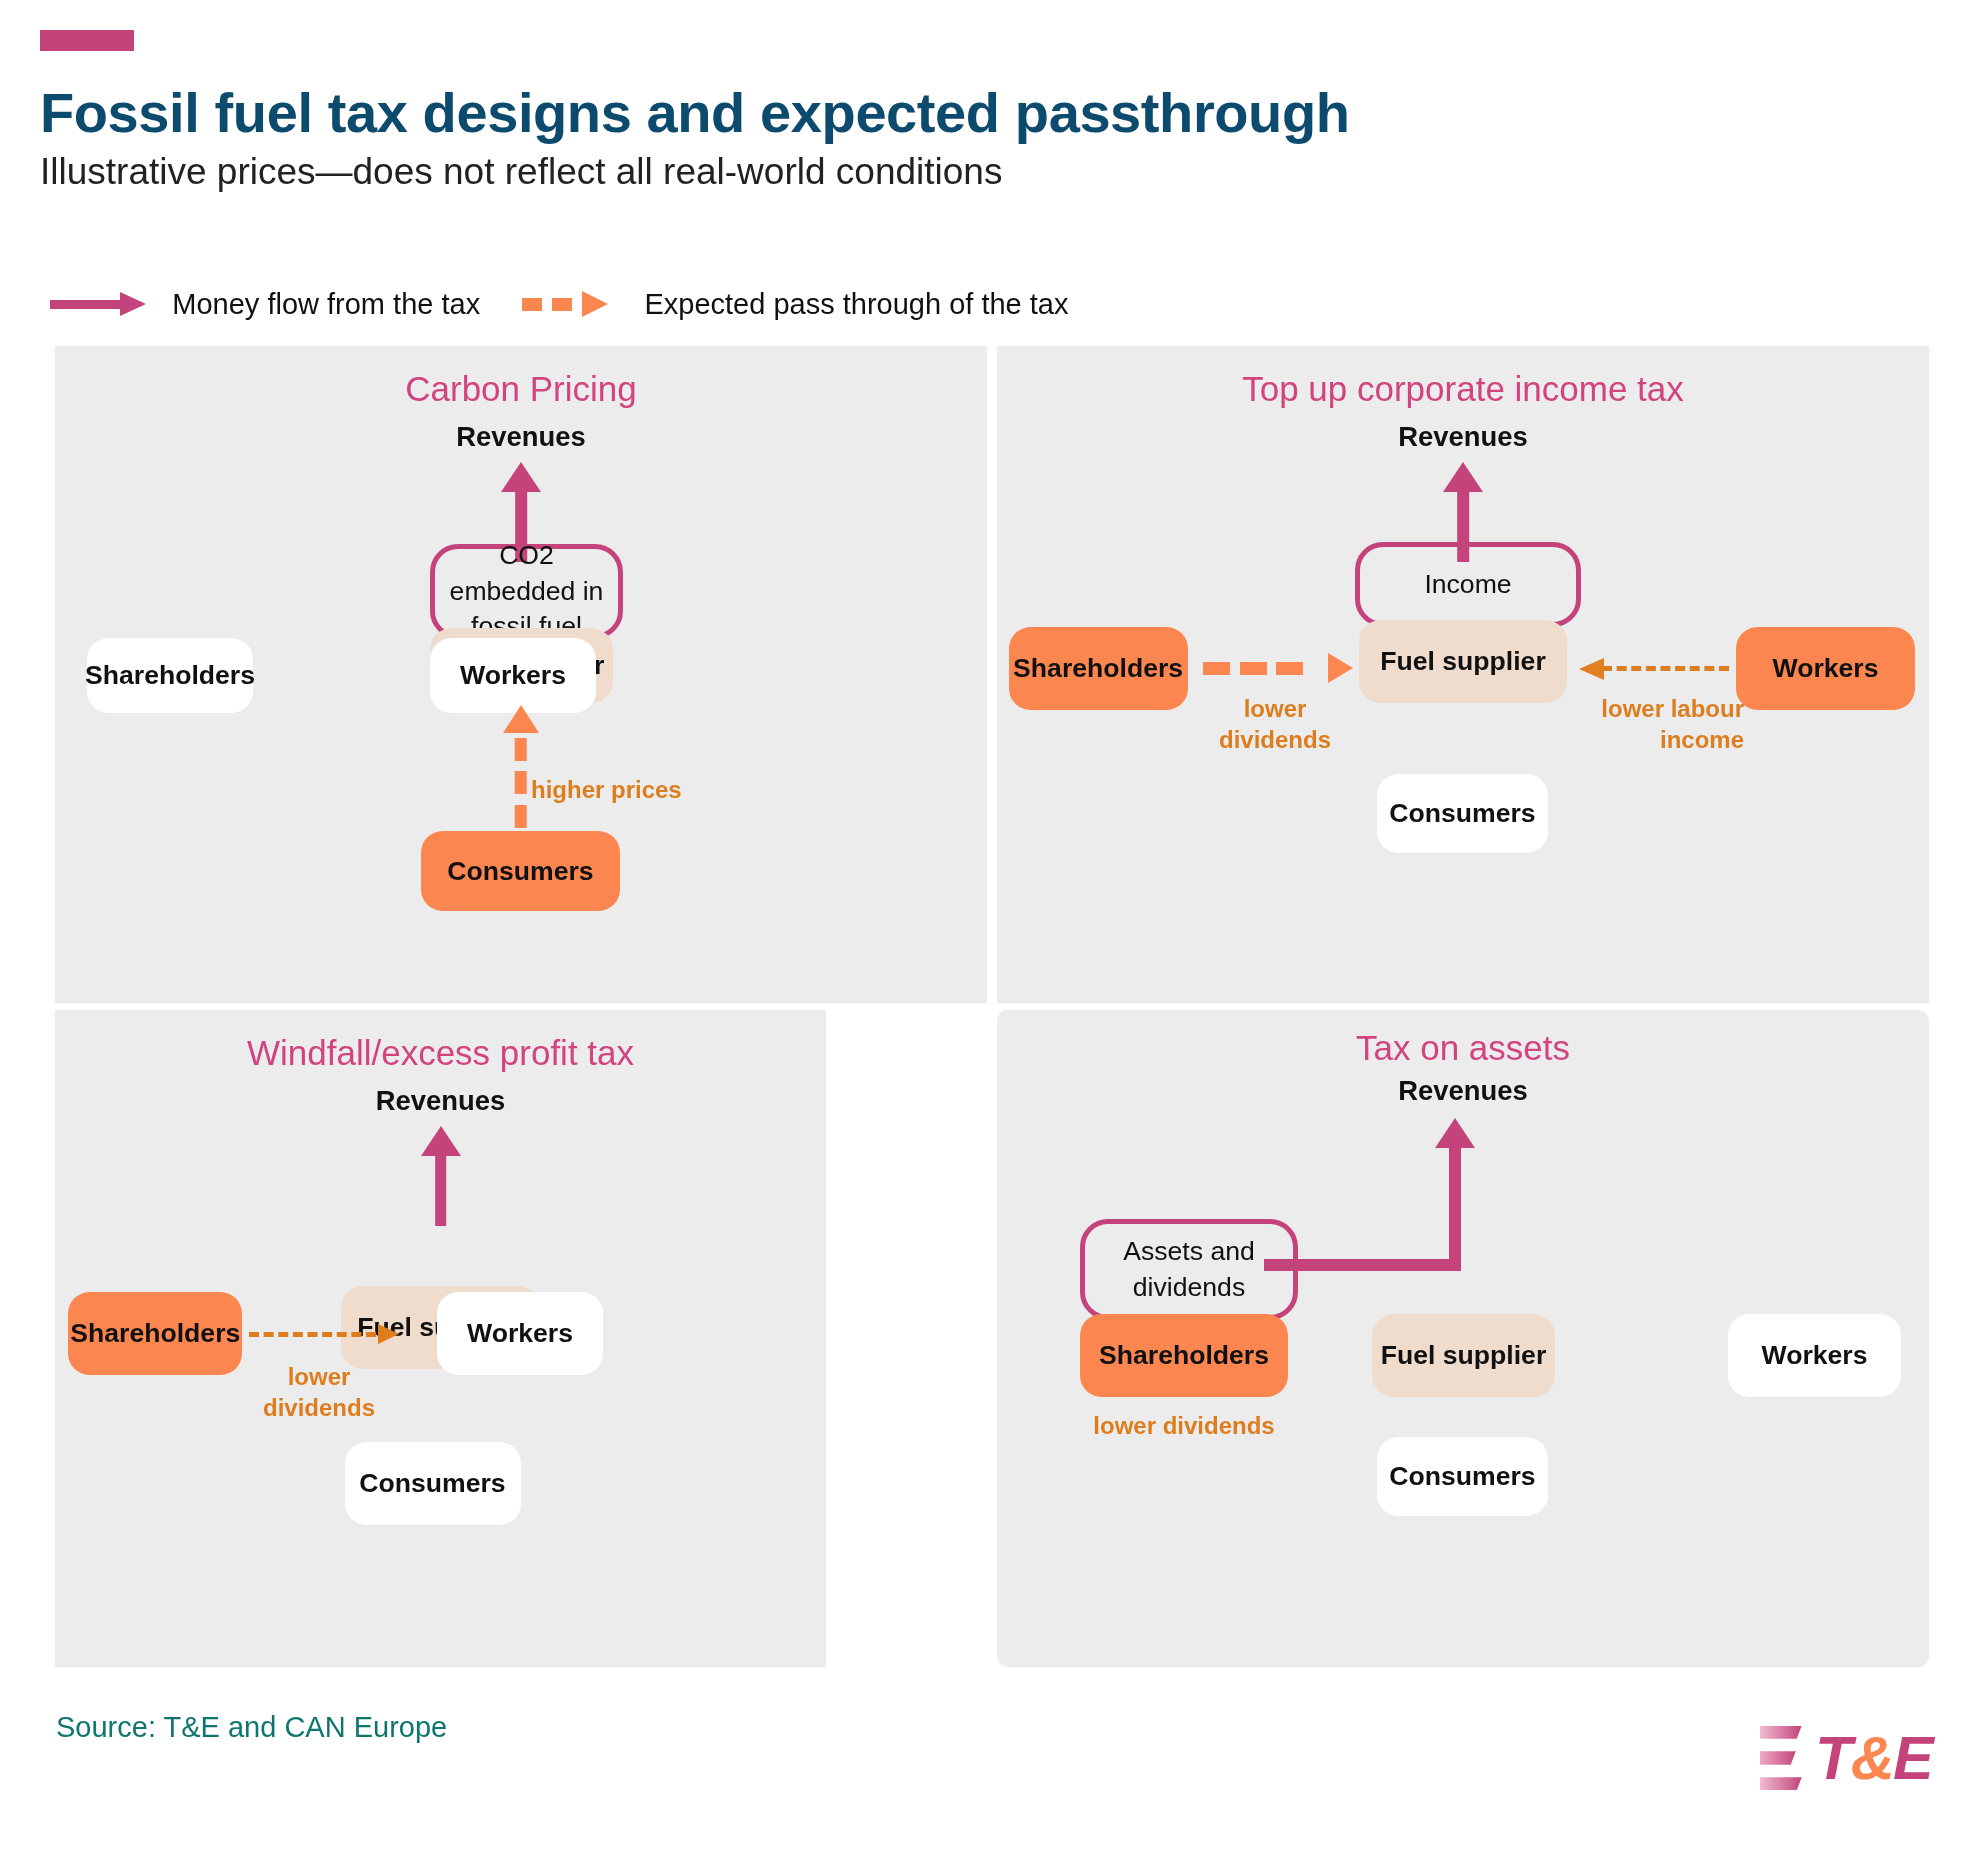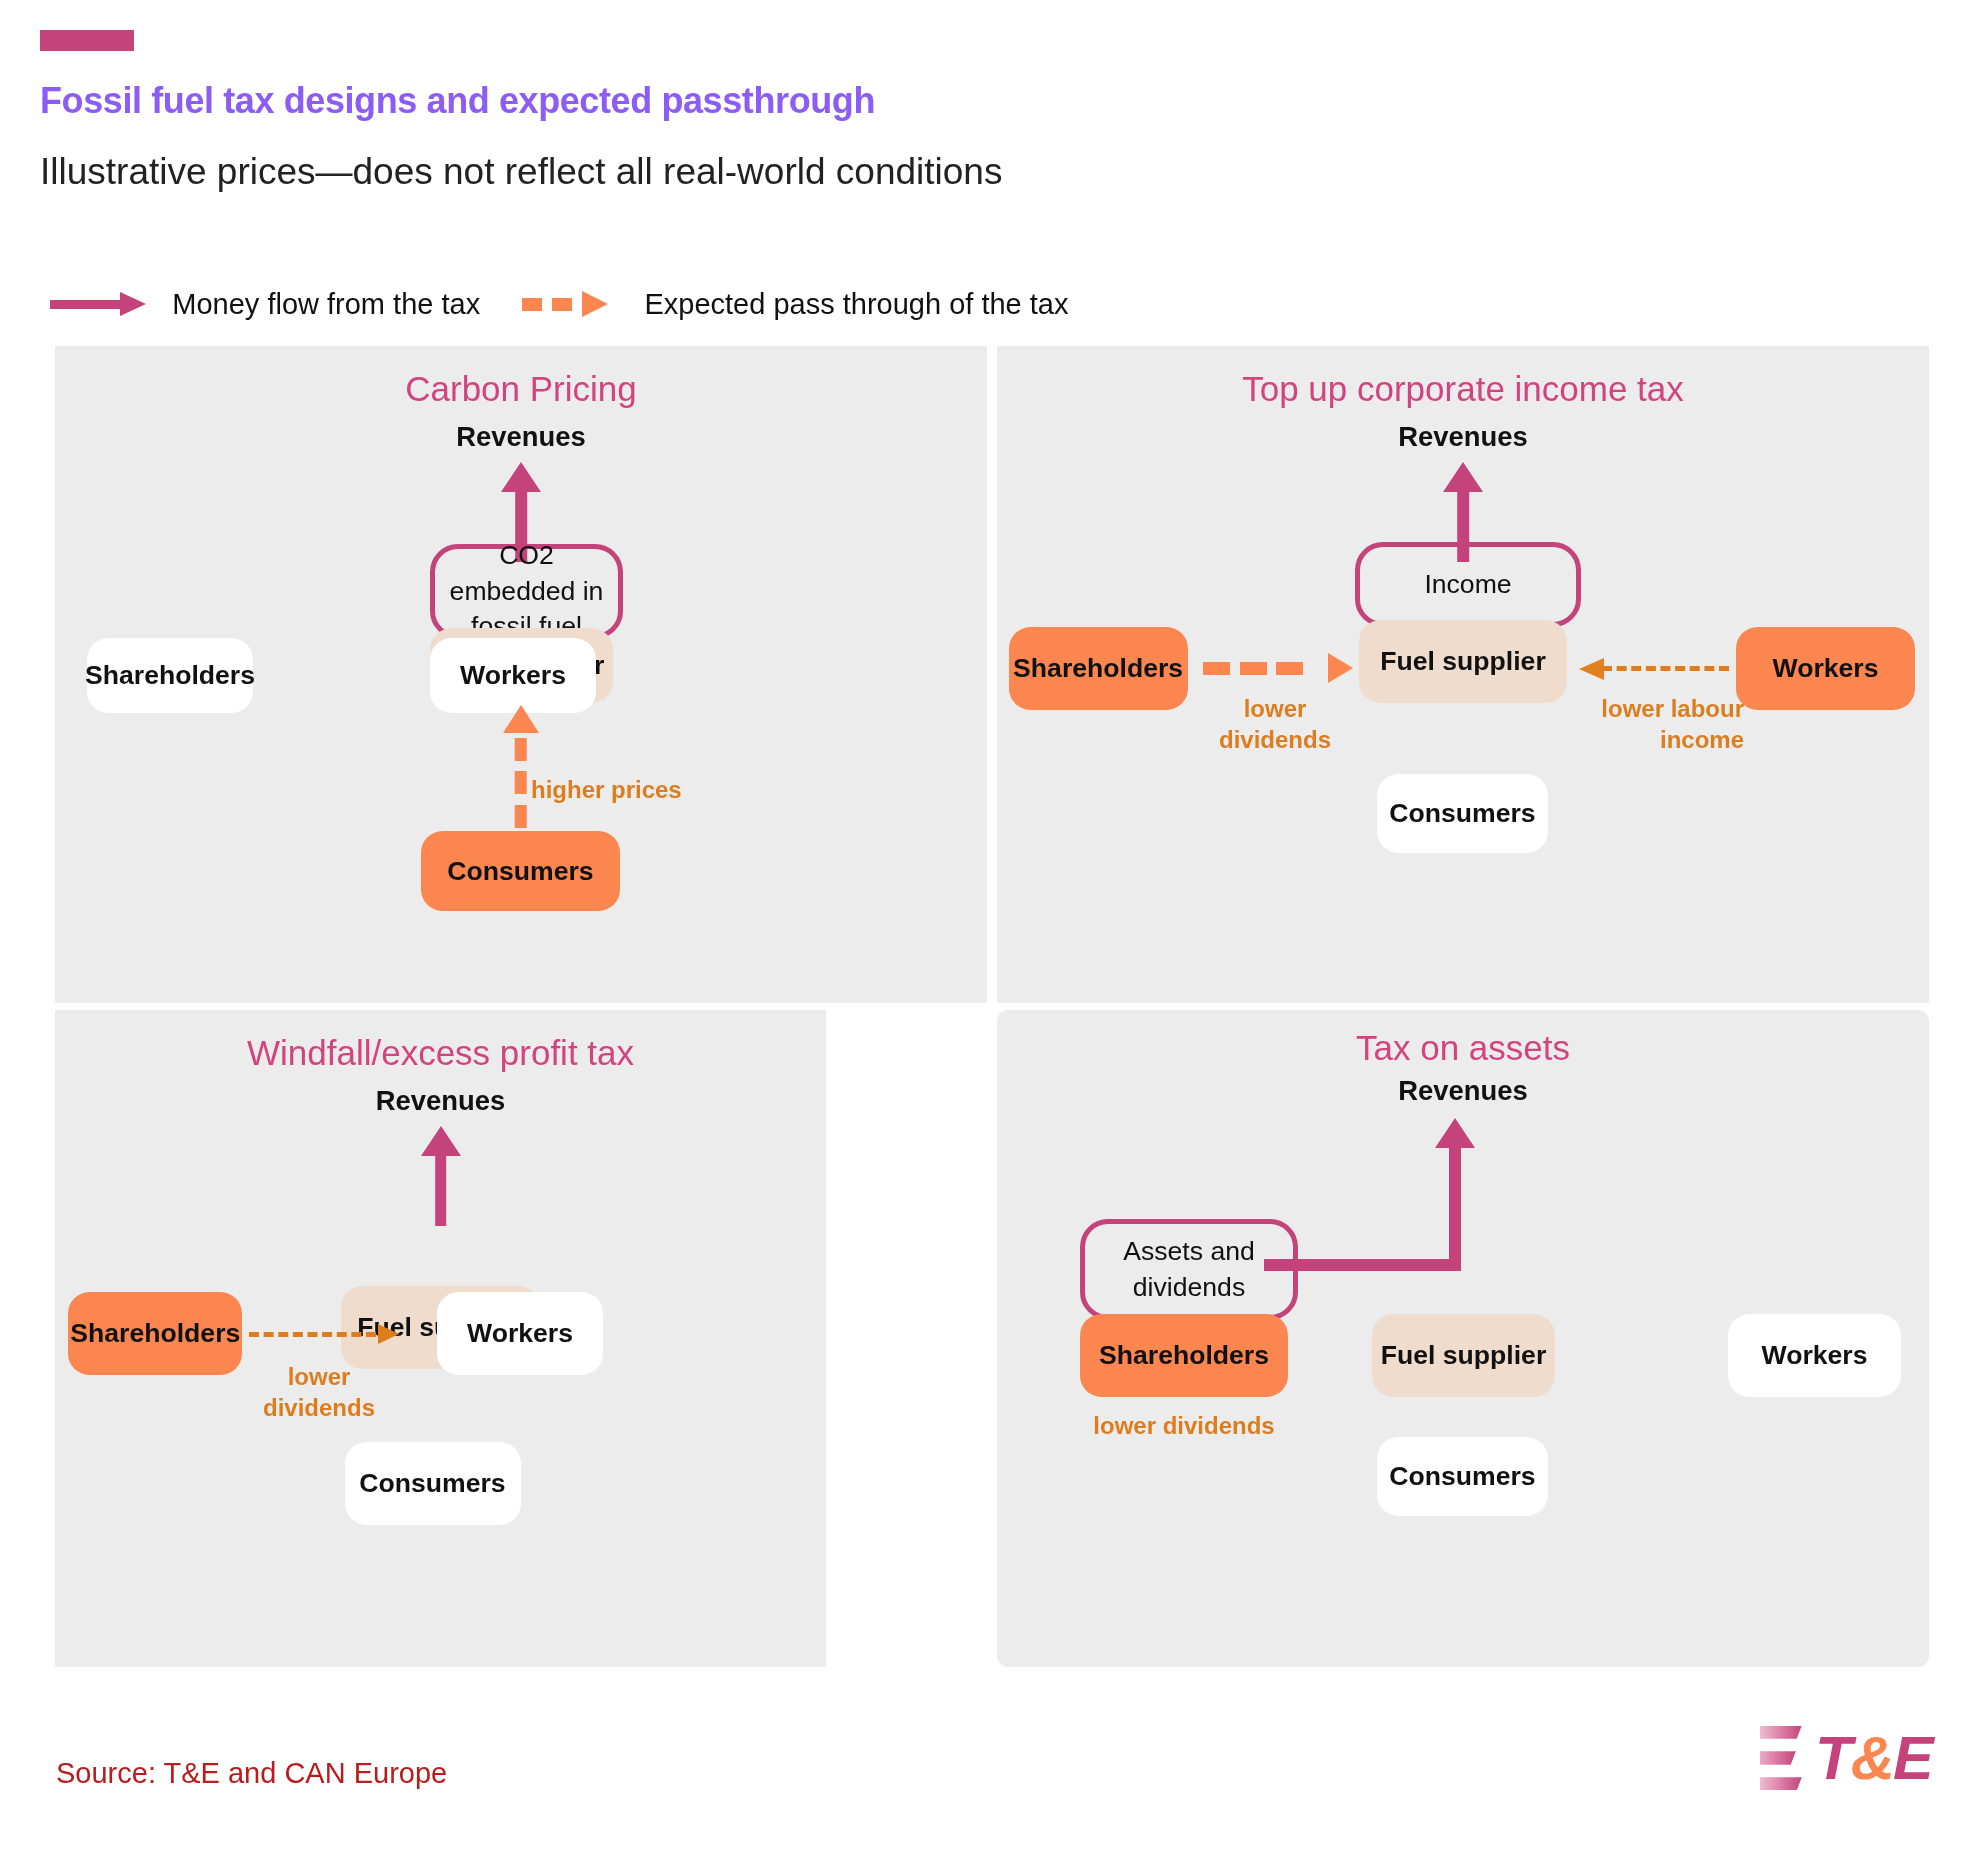--- a/index.html
+++ b/index.html
@@ -11,22 +11,22 @@
     overflow:hidden;
     position:relative;
   }
   
   #accent-bar{
     position:absolute;left:40px;top:30px;width:94px;height:21px;
     background:#C4437B;
   }
   #page-title{
     position:absolute;left:40px;top:80px;
-    font-size:36px;font-weight:bold;letter-spacing:-0.4px;
-    color:#8b5cf6;white-space:nowrap;
+    font-size:56px;font-weight:bold;letter-spacing:-0.4px;
+    color:#0c4a6e;white-space:nowrap;
   }
   #page-subtitle{
     position:absolute;left:40px;top:151px;
     font-size:37px;font-weight:400;color:#222222;white-space:nowrap;
   }
   
   #legend{position:absolute;left:50px;top:335;top:279px;height:50px;display:flex;align-items:center;}
   .legend-item{display:flex;align-items:center;margin-right:42px;}
   .legend-label{font-size:29px;color:#111111;white-space:nowrap;}
   .lg-solid-arrow{width:104px;height:25px;margin-right:18.3px;position:relative;}
@@ -96,21 +96,21 @@
     text-align:center;line-height:1.3;white-space:pre-line;
   }
   
   .l-connector{position:absolute;}
   .l-connector .horiz{position:absolute;left:0;top:0;height:11.6px;background:#C4437B;}
   .l-connector .vert{position:absolute;width:11.6px;background:#C4437B;}
   .l-connector .head{position:absolute;width:0;height:0;
      border-left:20px solid transparent;border-right:20px solid transparent;border-bottom:30px solid #C4437B;}
   
   #source-note{
-    position:absolute;left:56px;top:1757px;font-size:29px;color:#b91c1c;white-space:nowrap;
+    position:absolute;left:56px;top:1711px;font-size:29px;color:#0f766e;white-space:nowrap;
   }
   #logo{position:absolute;right:52px;top:1720px;display:flex;align-items:center;height:76px;}
   #logo-bars{width:42px;height:65px;display:flex;flex-direction:column;justify-content:space-between;margin-right:13.3px;}
   #logo-bars i{display:block;height:13.3px;}
   #logo-bars i:nth-child(1){width:42px;background:linear-gradient(90deg,#F0BBD0,#C4437B);
       clip-path:polygon(0 0,100% 0,88% 100%,0 100%);}
   #logo-bars i:nth-child(2){width:36px;background:linear-gradient(90deg,#EDA9C4,#C4437B);
       clip-path:polygon(0 0,100% 0,86% 100%,0 100%);}
   #logo-bars i:nth-child(3){width:42px;background:linear-gradient(90deg,#F0BBD0,#C4437B);
       clip-path:polygon(0 0,100% 0,88% 100%,0 100%);}

